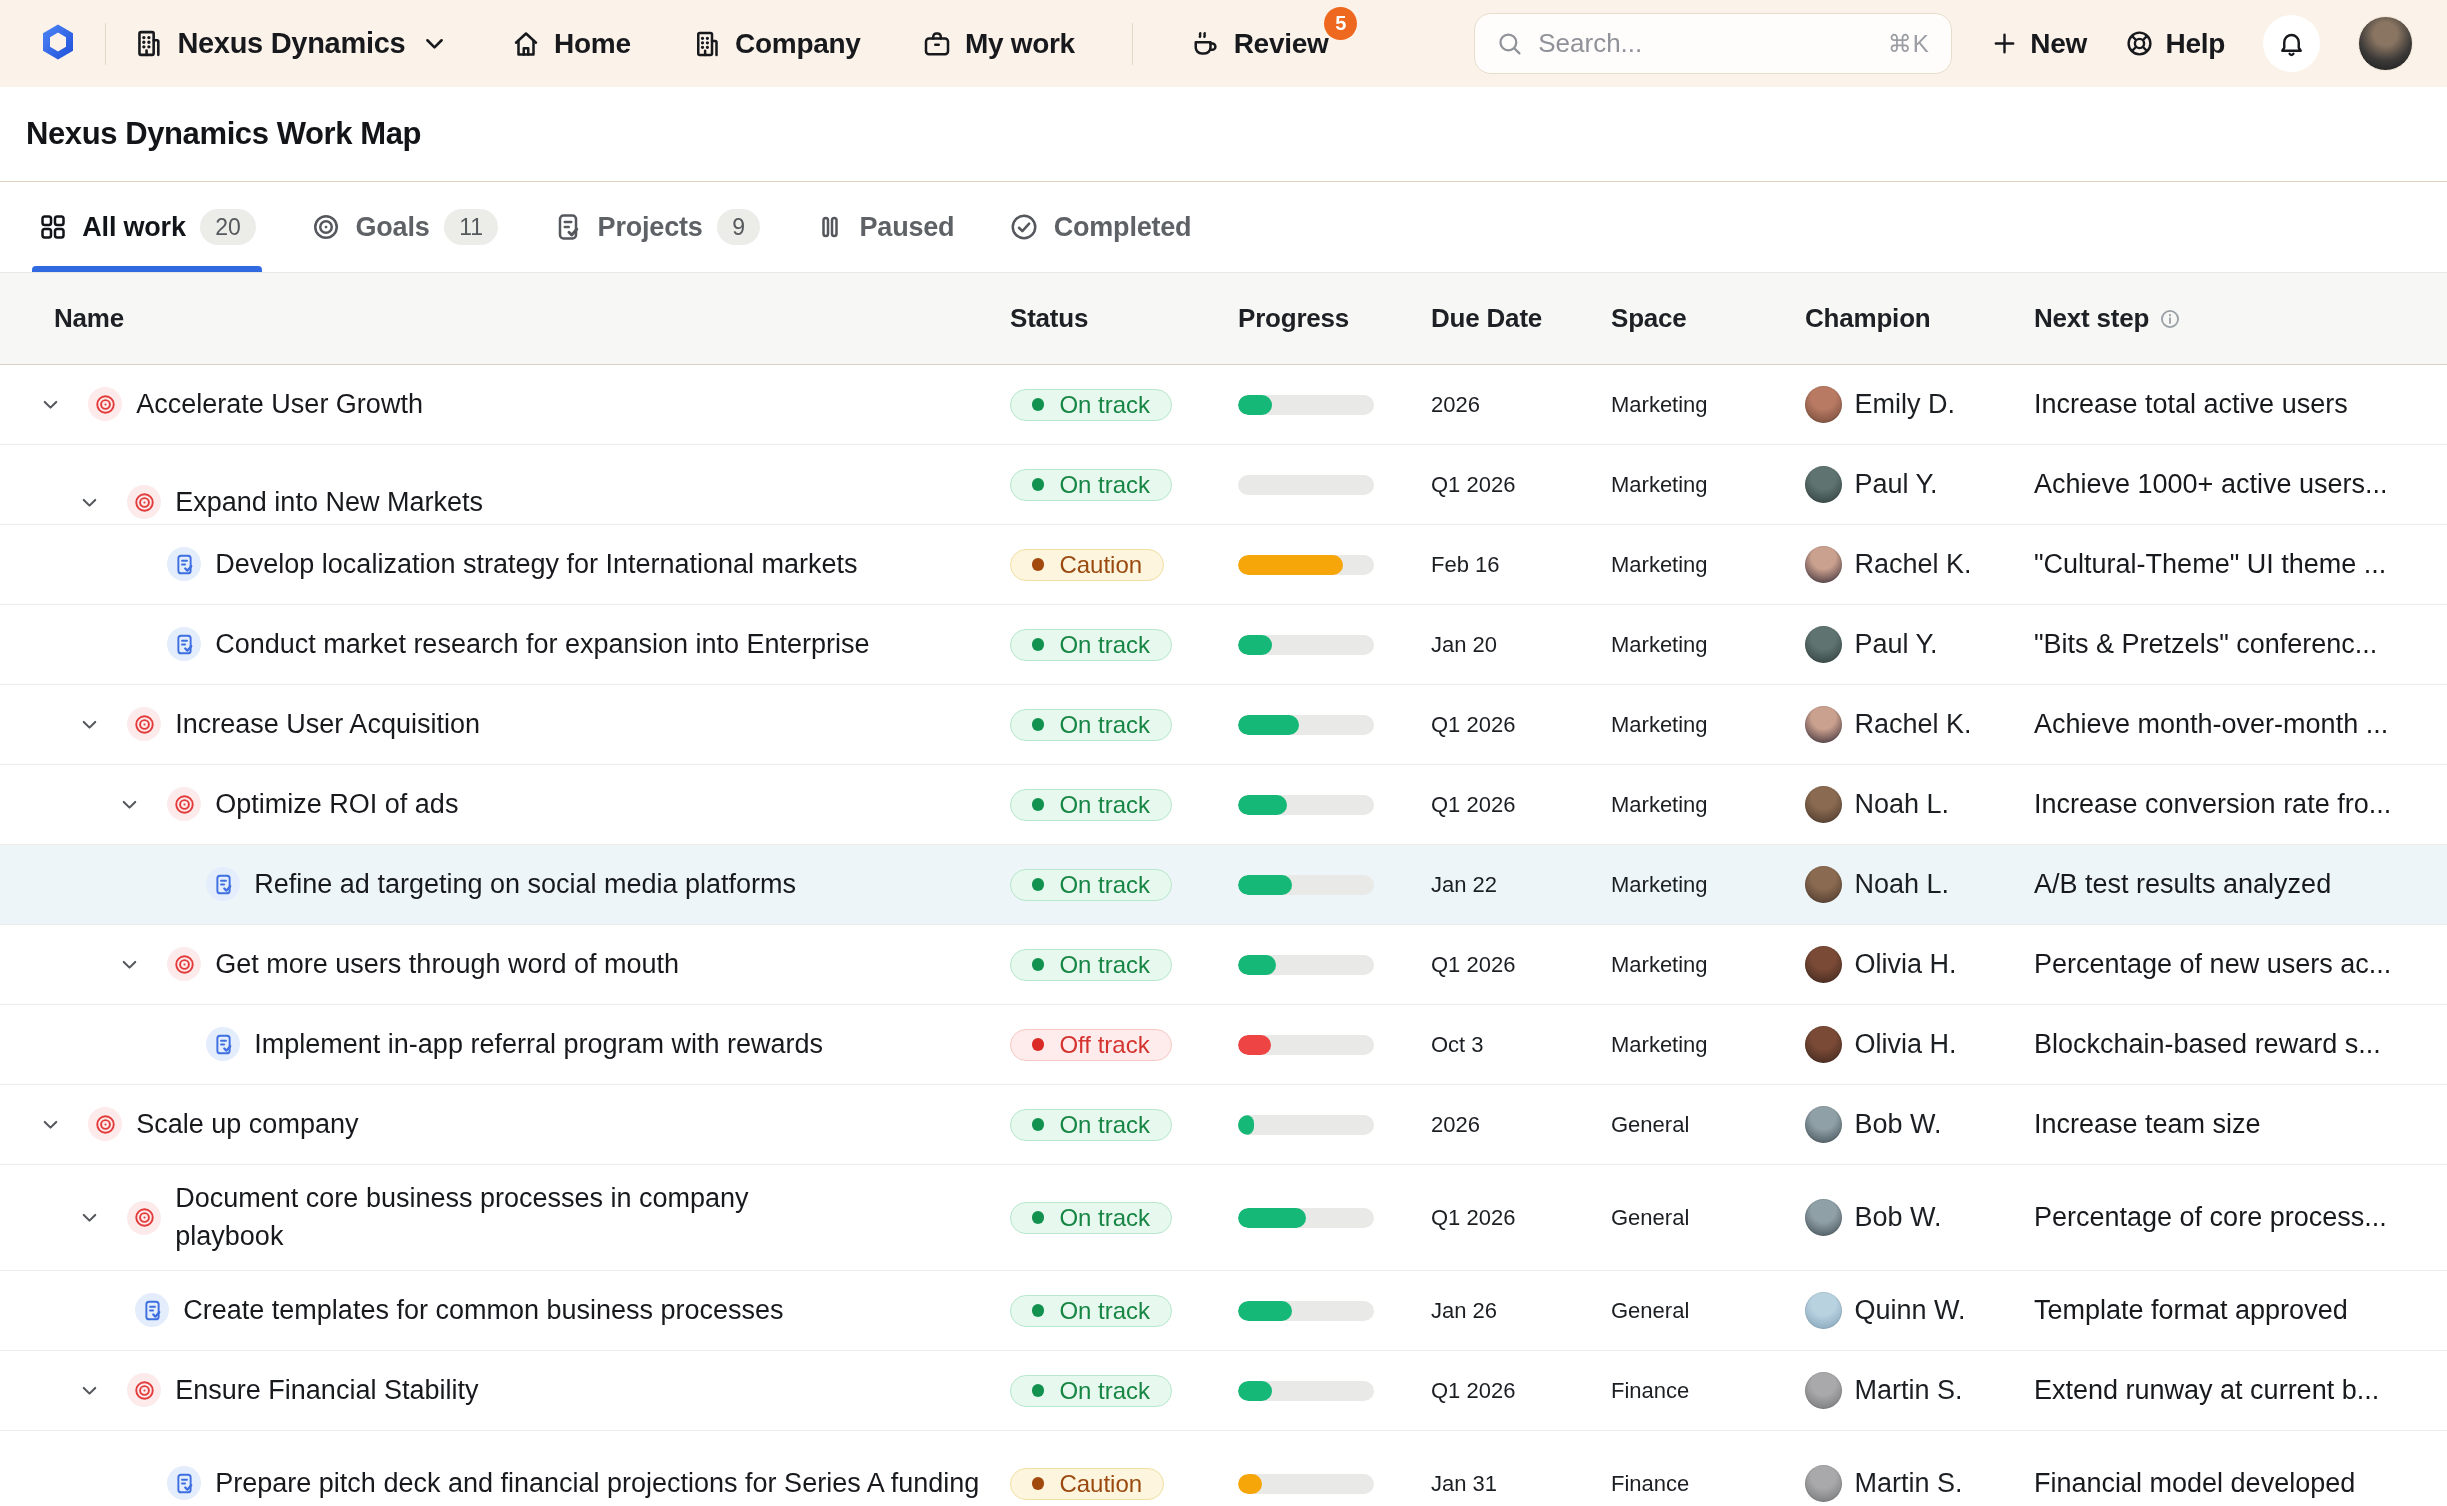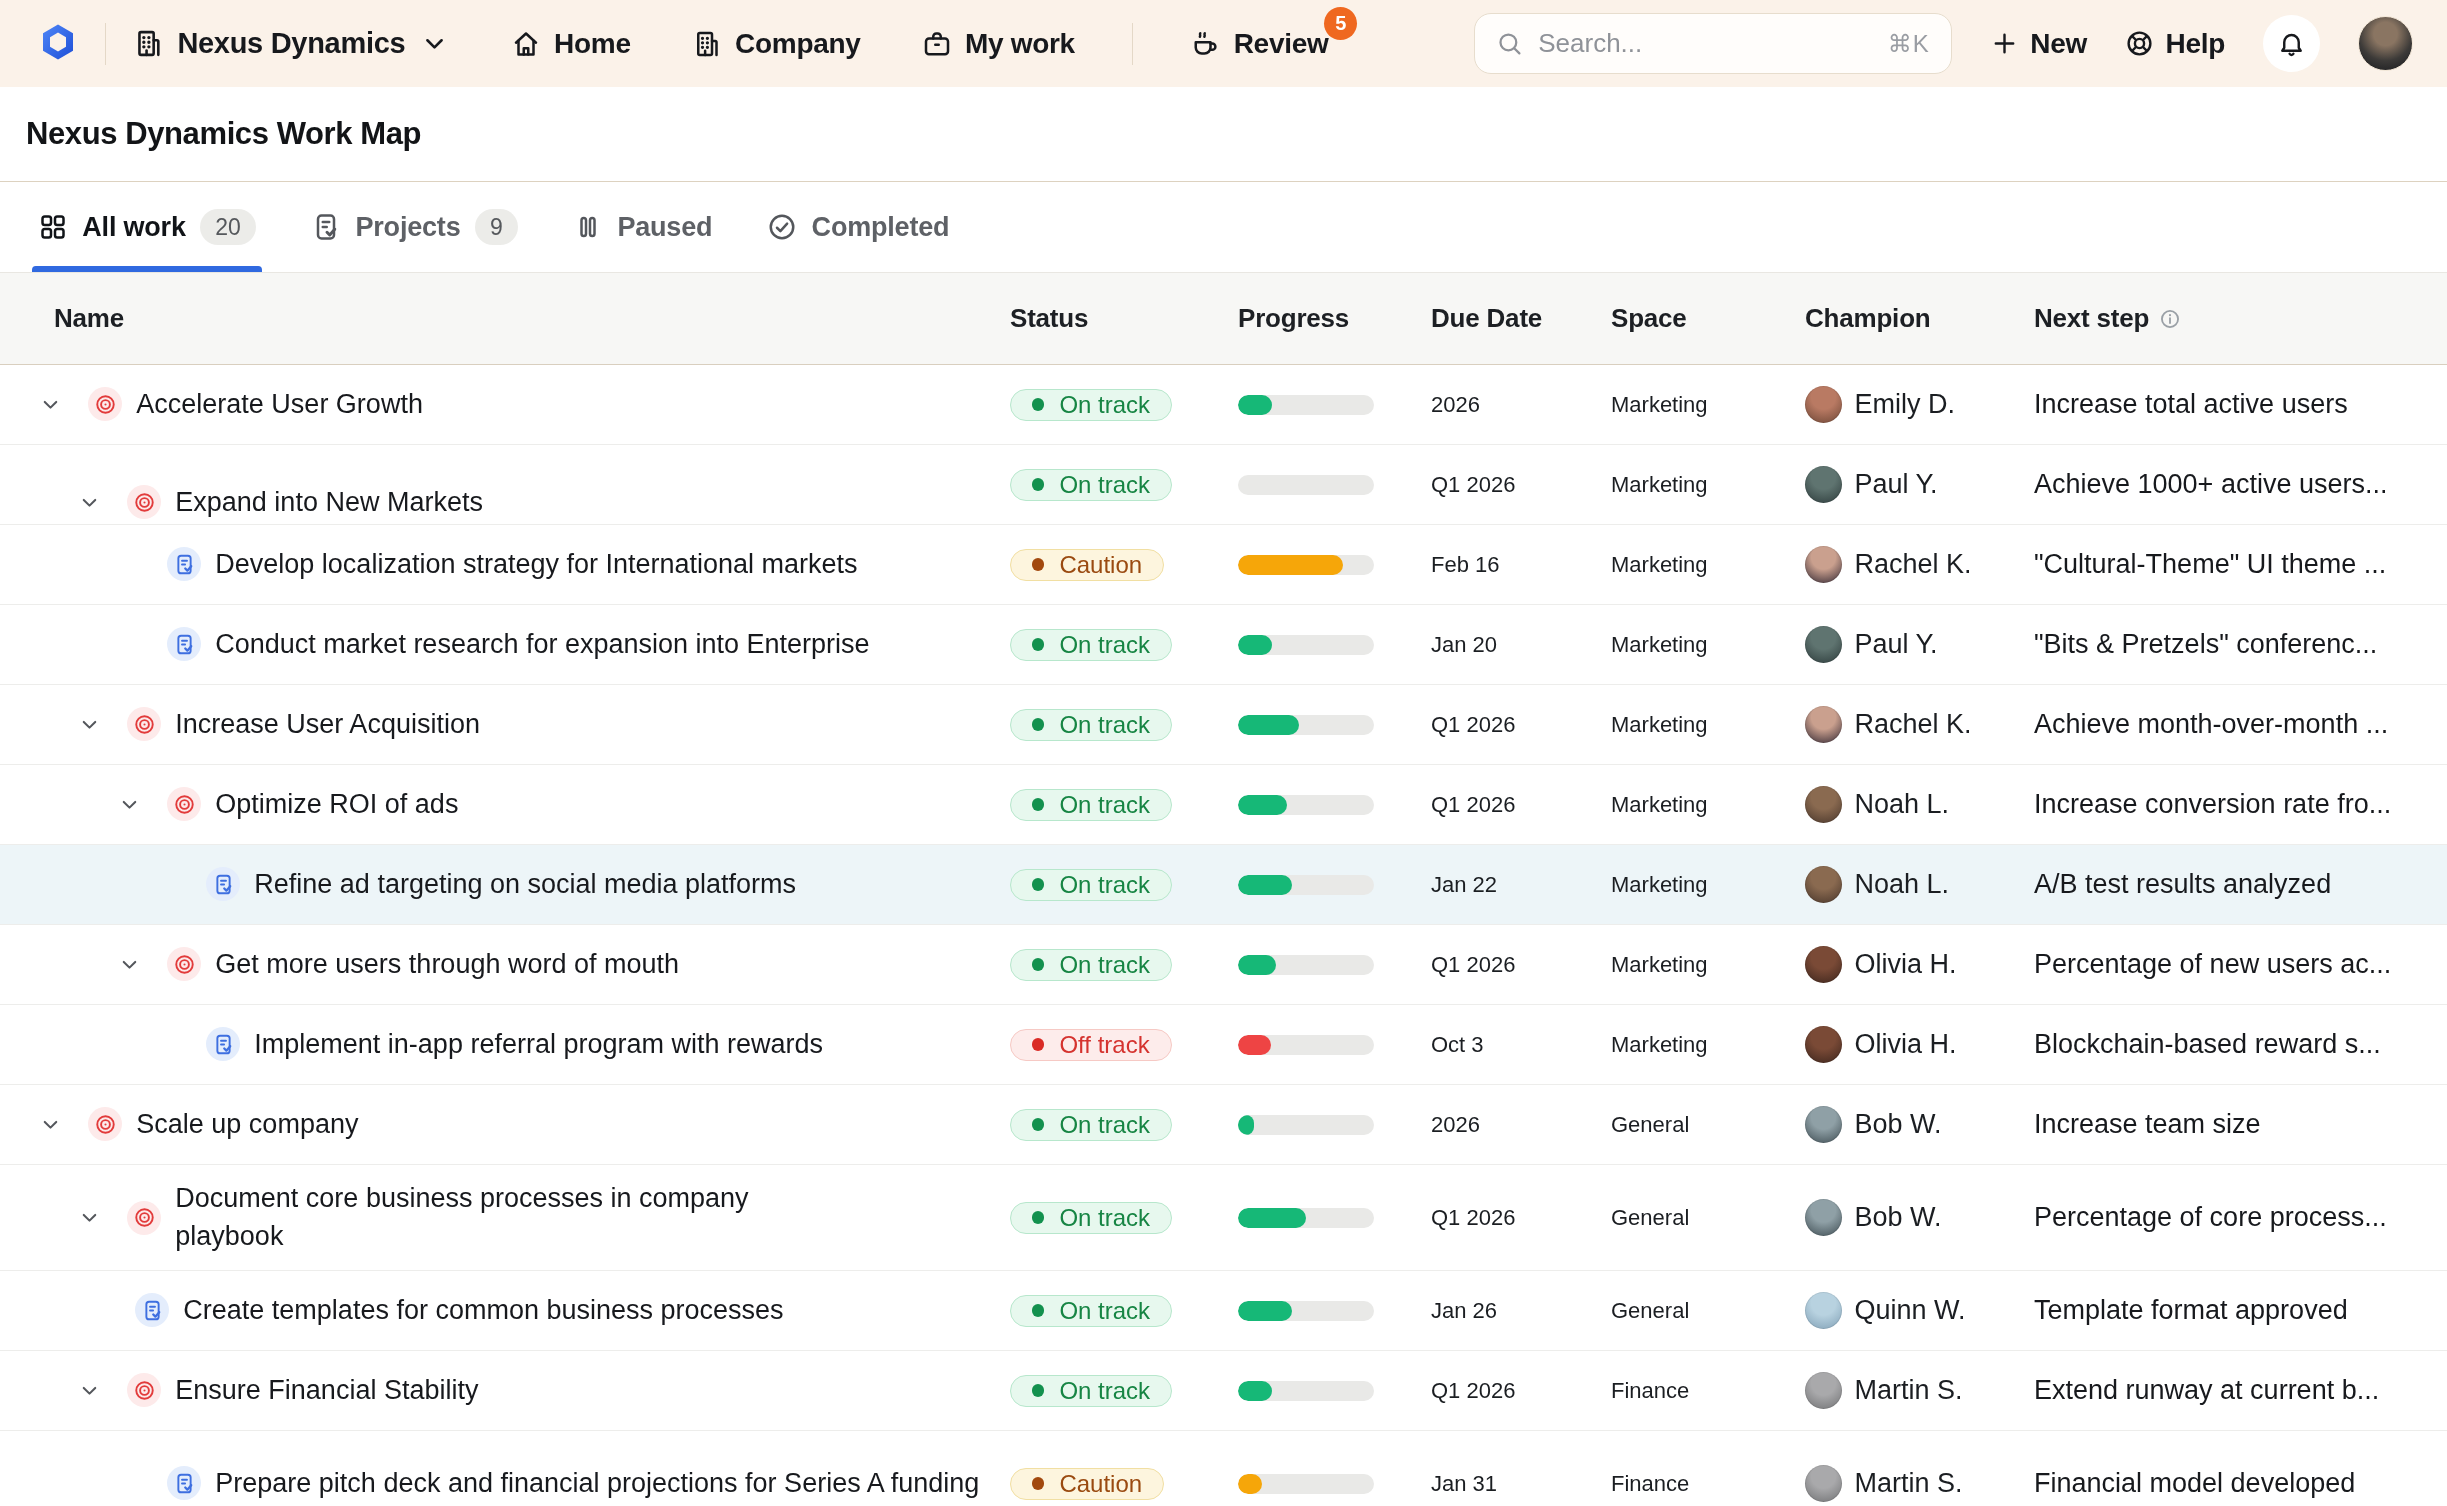--- a/index.html
+++ b/index.html
@@ -255,20 +255,31 @@
     <span class="t-icon icon">
         <svg viewBox="0 0 24 24" fill="none" stroke="currentColor" stroke-width="2" stroke-linecap="round" stroke-linejoin="round">
           <rect x="3.6" y="3.6" width="6.8" height="6.8" rx="1.8"></rect>
           <rect x="13.6" y="3.6" width="6.8" height="6.8" rx="1.8"></rect>
           <rect x="3.6" y="13.6" width="6.8" height="6.8" rx="1.8"></rect>
           <rect x="13.6" y="13.6" width="6.8" height="6.8" rx="1.8"></rect>
         </svg>
       </span>
     <span class="t-label">All work</span>
     <span class="t-count">20</span>
+  </div>
+  <div class="tab">
+    <span class="t-icon icon">
+        <svg viewBox="0 0 24 24" fill="none" stroke="currentColor" stroke-width="2" stroke-linecap="round" stroke-linejoin="round">
+          <circle cx="12" cy="12" r="8.6"></circle>
+          <circle cx="12" cy="12" r="4.6"></circle>
+          <circle cx="12" cy="12" r="1.1" fill="currentColor" stroke="none"></circle>
+        </svg>
+      </span>
+    <span class="t-label">Goals</span>
+    <span class="t-count">11</span>
   </div>
   <div class="tab">
     <span class="t-icon icon">
         <svg viewBox="0 0 24 24" fill="none" stroke="currentColor" stroke-width="2" stroke-linecap="round" stroke-linejoin="round">
           <rect x="5.6" y="2.8" width="12.8" height="18.4" rx="2.8"></rect>
           <path d="M9.4 8h5.2M9.4 12h3.2"></path>
           <path d="m12.8 16.2 2.2 2.2 4-4.6" stroke-width="2.4"></path>
         </svg>
       </span>
     <span class="t-label">Projects</span>

